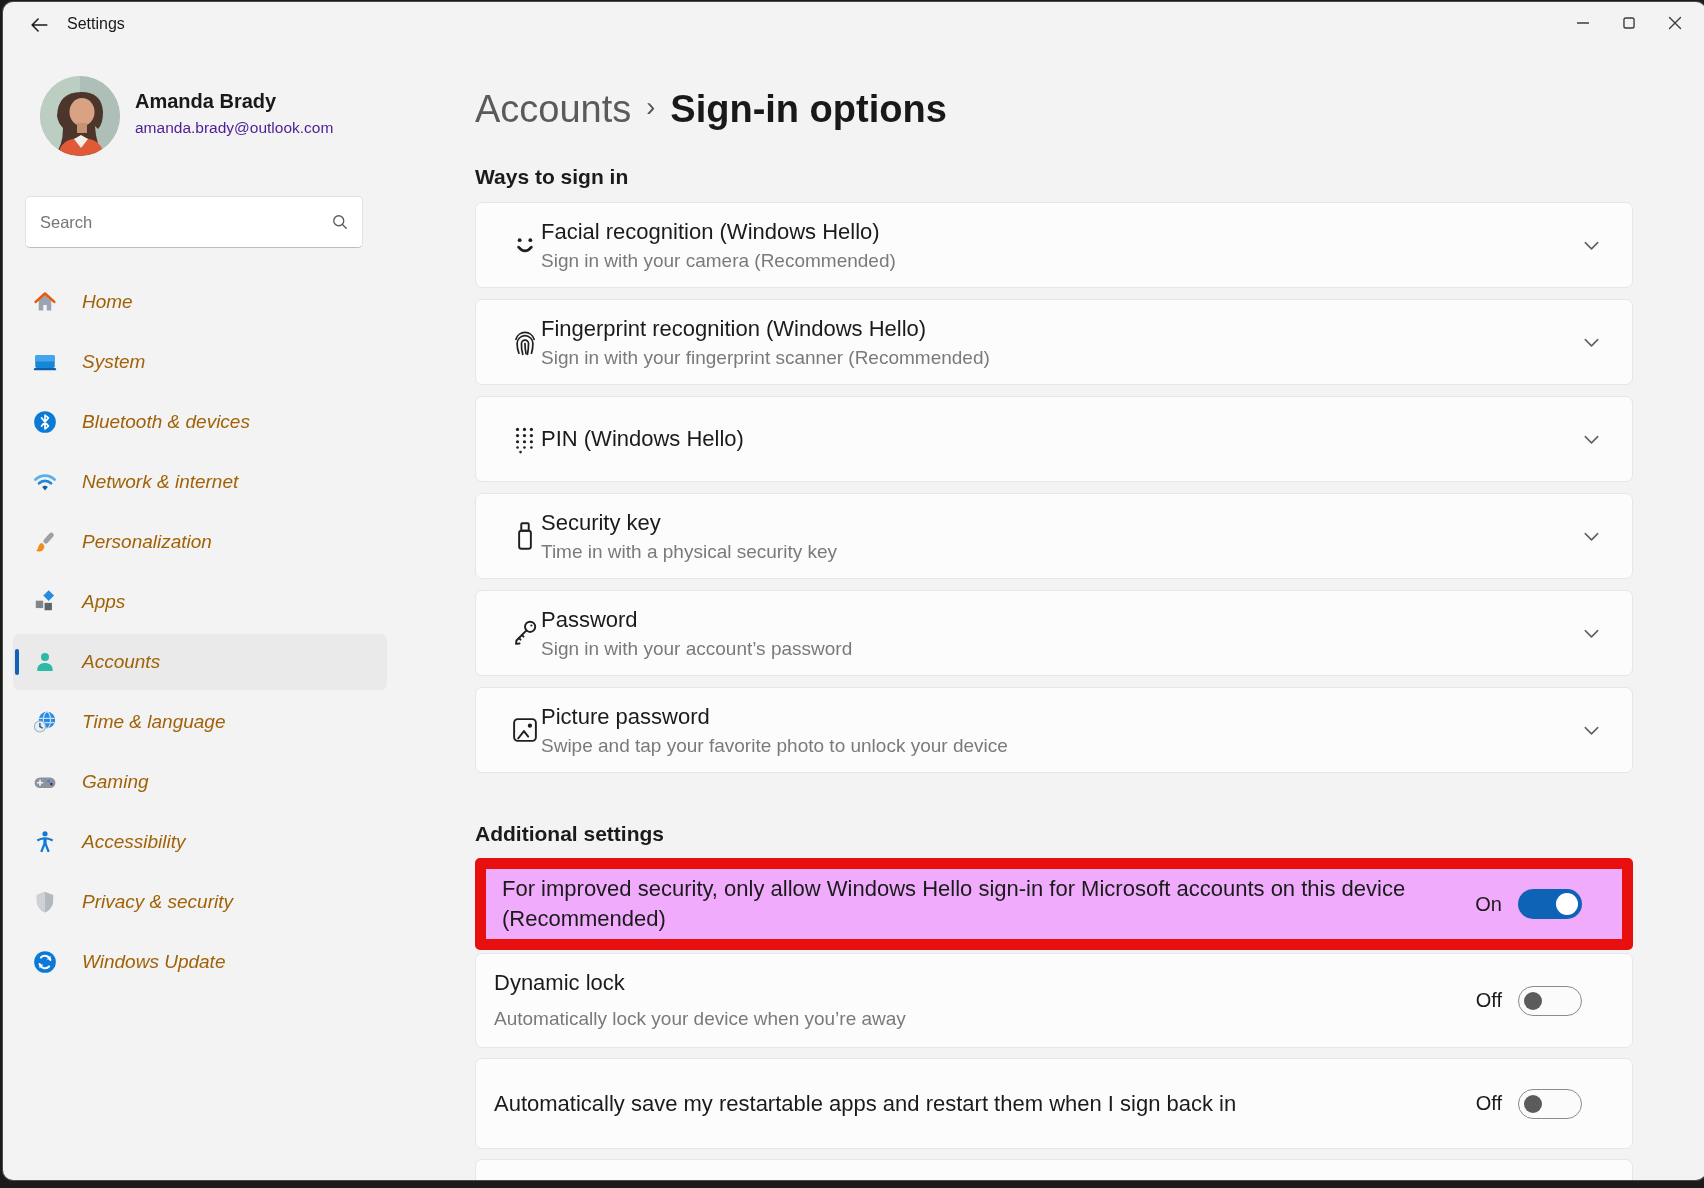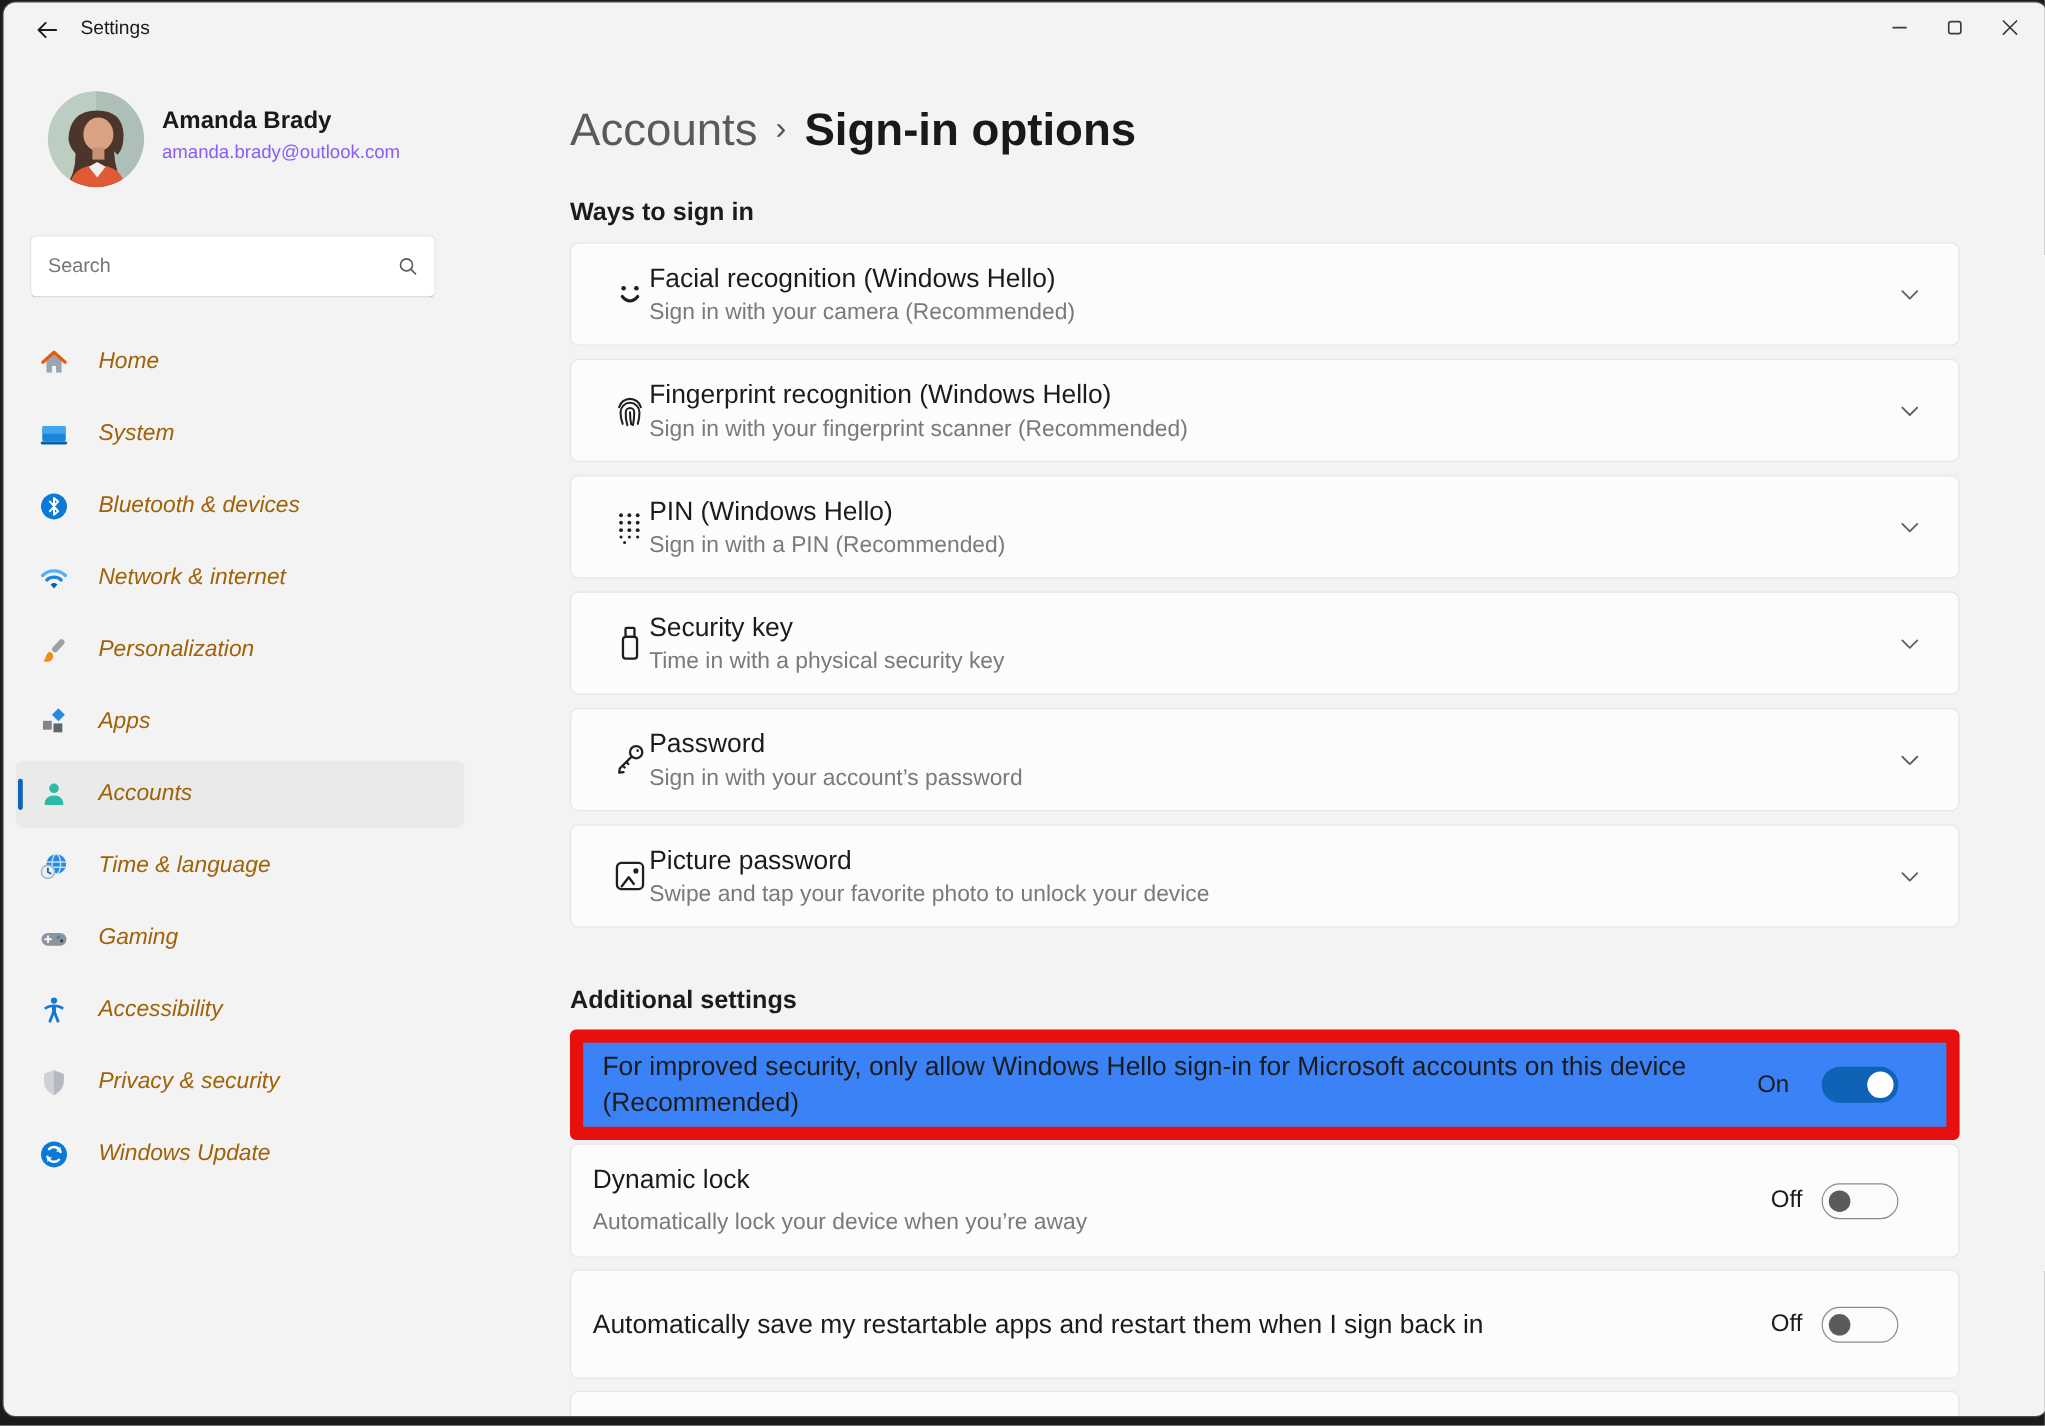--- a/index.html
+++ b/index.html
@@ -18,21 +18,21 @@
   
   .back-btn{position:absolute;left:16px;top:7px;width:40px;height:32px;
     display:flex;align-items:center;justify-content:center;border-radius:5px;}
   .app-title{position:absolute;left:64px;top:13px;font-size:16px;color:#1a1a1a;}
   .win-controls{position:absolute;right:8px;top:5px;display:flex;}
   .win-btn{width:46px;height:32px;display:flex;align-items:center;justify-content:center;}
   
   .avatar{position:absolute;left:37px;top:74px;width:80px;height:80px;border-radius:50%;
     overflow:hidden;background:#b7c8bb;}
   .profile-name{position:absolute;left:132px;top:88px;font-size:20px;font-weight:700;color:#191919;}
-  .profile-email{position:absolute;left:132px;top:117px;font-size:15.5px;color:#8b5cf6;}
+  .profile-email{position:absolute;left:132px;top:117px;font-size:15.5px;color:#4c1d95;}
   
   .search-box{position:absolute;left:22px;top:194px;width:338px;height:52px;box-sizing:border-box;
     background:#ffffff;border:1px solid #e2e2e2;border-bottom:1px solid #bdbdbd;border-radius:5px;
     display:flex;align-items:center;padding:0 12px;}
   .search-box input{border:none;outline:none;background:transparent;flex:1;
     font-family:inherit;font-size:16.5px;color:#5f5f5f;}
   
   .nav{position:absolute;left:10px;top:272px;width:374px;}
   .nav-item{position:relative;height:56px;margin-bottom:4px;border-radius:6px;
     display:flex;align-items:center;cursor:default;}
@@ -53,21 +53,21 @@
     background:#fcfcfc;border:1px solid #e8e6e4;border-radius:7px;
     display:flex;align-items:center;}
   .card-icon{width:32px;height:32px;margin-left:33px;flex:none;}
   .card-text{flex:1;min-width:0;}
   .card-title{font-size:22px;color:#1b1b1b;}
   .card-sub{font-size:19px;color:#7a7a7a;margin-top:5px;}
   .card-chevron{margin-right:30px;flex:none;display:flex;}
   .setting-row{position:absolute;left:472px;width:1158px;box-sizing:border-box;
     background:#fcfcfc;border:1px solid #e8e6e4;border-radius:7px;
     display:flex;align-items:center;}
-  #row-hello{top:856px;height:92px;border:11px solid #E8100F;border-radius:5px;background:#3b82f6;gap:11px;}
+  #row-hello{top:856px;height:92px;border:11px solid #E8100F;border-radius:5px;background:#f0abfc;}
   #row-dynamic{top:951px;height:95px;}
   #row-restart{top:1056px;height:91px;}
   #row-partial{top:1157px;height:60px;}
   .row-text{margin-left:18px;flex:1;font-size:22px;color:#1b1b1b;line-height:30px;min-width:0;}
   #row-hello .row-text{margin-left:16px;max-width:1000px;}
   .row-title{font-size:22px;color:#1b1b1b;}
   .row-sub{font-size:19px;color:#7a7a7a;margin-top:6px;}
   .row-state{font-size:20px;color:#1b1b1b;margin-right:16px;flex:none;}
   .toggle{position:relative;flex:none;margin-right:50px;}
   .toggle.on{width:64px;height:30px;border-radius:16px;background:#0F63B6;}
@@ -309,21 +309,20 @@
           <circle cx="14.5" cy="17.6" r="1.5"></circle>
           <circle cx="21" cy="17.6" r="1.5"></circle>
         <circle cx="8" cy="23" r="1.2"></circle>
           <circle cx="14.5" cy="23" r="1.2"></circle>
           <circle cx="21" cy="23" r="1.2"></circle>
         <circle cx="10.8" cy="27.3" r="1.2"></circle>
       </g>
     </svg>
     <div class="card-text">
       <div class="card-title">PIN (Windows Hello)</div>
-      <div class="card-sub">Sign in with a PIN (Recommended)</div>
     </div>
     <span class="card-chevron">
       <svg width="21" height="21" viewBox="0 0 22 22">
           <path d="M4.5 8 l6.5 6.5 6.5-6.5" fill="none" stroke="#5f5f5f" stroke-width="1.6" stroke-linecap="round" stroke-linejoin="round"></path>
         </svg>
     </span>
   </div>
 
   <div class="card" style="top:491px">
     <svg class="card-icon" viewBox="0 0 30 30">

